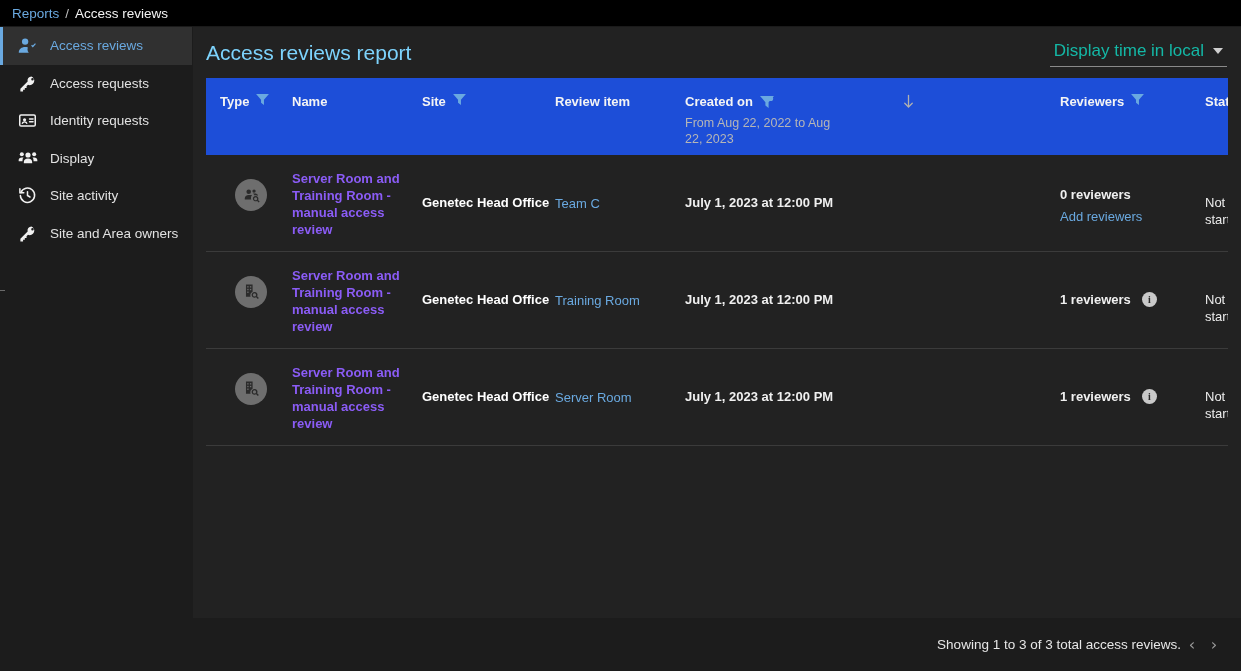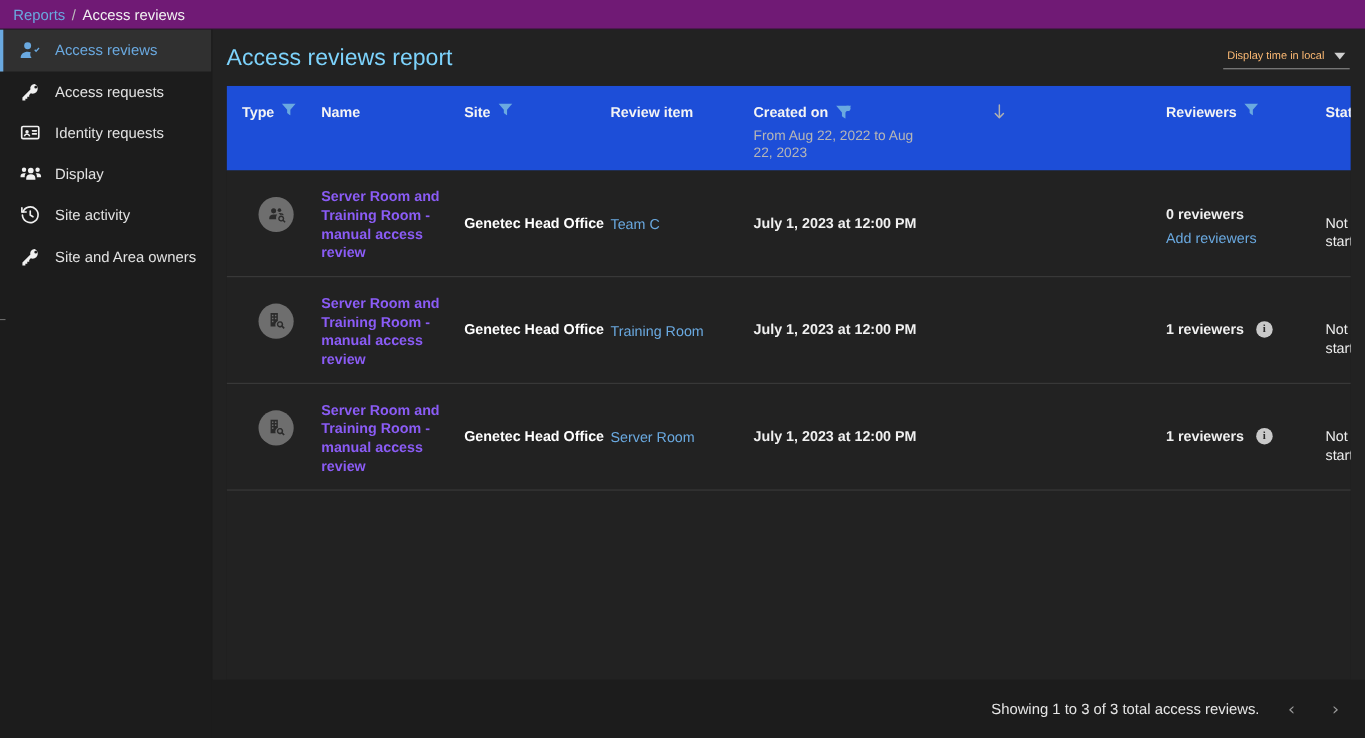--- a/index.html
+++ b/index.html
@@ -19,21 +19,21 @@
     position: relative;
     background: #1c1c1c;
     display: flex;
     flex-direction: column;
   }
 
   
   .breadcrumb-bar {
     height: 27px;
     flex: 0 0 27px;
-    background: #701a75;
+    background: #000000;
     display: flex;
     align-items: center;
     padding-left: 12px;
     font-size: 13.5px;
     border-bottom: 1px solid #1a1a1a;
   }
   .crumb-link {
     color: #6aa9e0;
     cursor: pointer;
     font-size: 13.5px;
@@ -126,22 +126,22 @@
     color: #7dd3fc;
     font-weight: normal;
   }
   .tz-select {
     display: flex;
     align-items: center;
     gap: 9px;
     border-bottom: 1px solid #8a8a8a;
     padding: 3px 4px 5px 4px;
     cursor: pointer;
-    color: #fdba74;
-    font-size: 10px;
+    color: #14b8a6;
+    font-size: 17px;
   }
   .caret-down {
     width: 0; height: 0;
     border-left: 5px solid transparent;
     border-right: 5px solid transparent;
     border-top: 6px solid #cfcfcf;
   }
 
   
   .table-card {
@@ -244,21 +244,20 @@
 
   
   .footer {
     height: 53px;
     flex: 0 0 53px;
     background: #1c1c1c;
     display: flex;
     align-items: center;
     justify-content: flex-end;
     padding-right: 16px;
-    gap: 18px;
     font-size: 13.5px;
     color: #e6e6e6;
   }
   .pager-btn {
     width: 22px; height: 22px;
     display: flex; align-items: center; justify-content: center;
     color: #9a9a9a;
     cursor: pointer;
     font-size: 16px;
     font-family: "DejaVu Sans", sans-serif;

